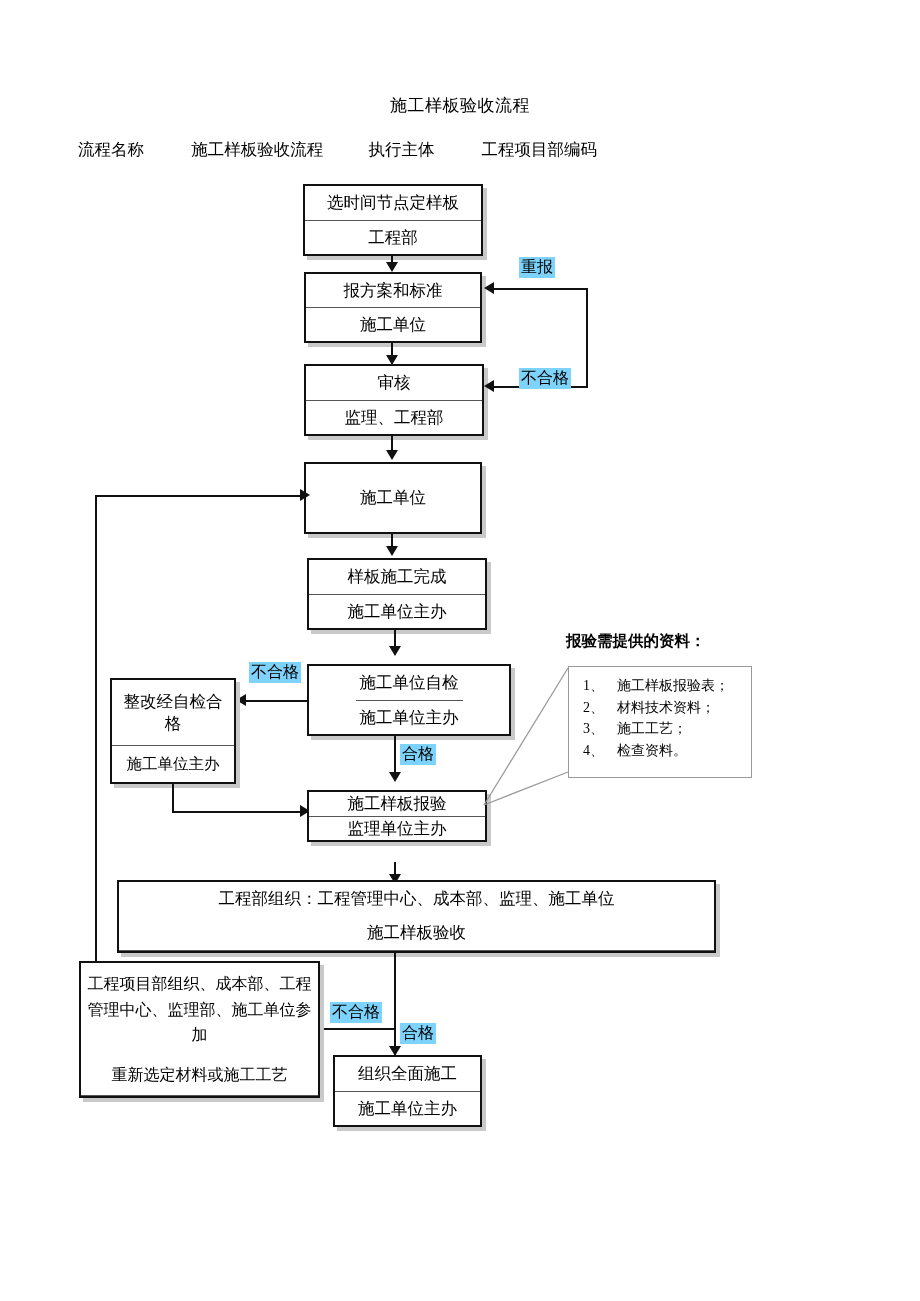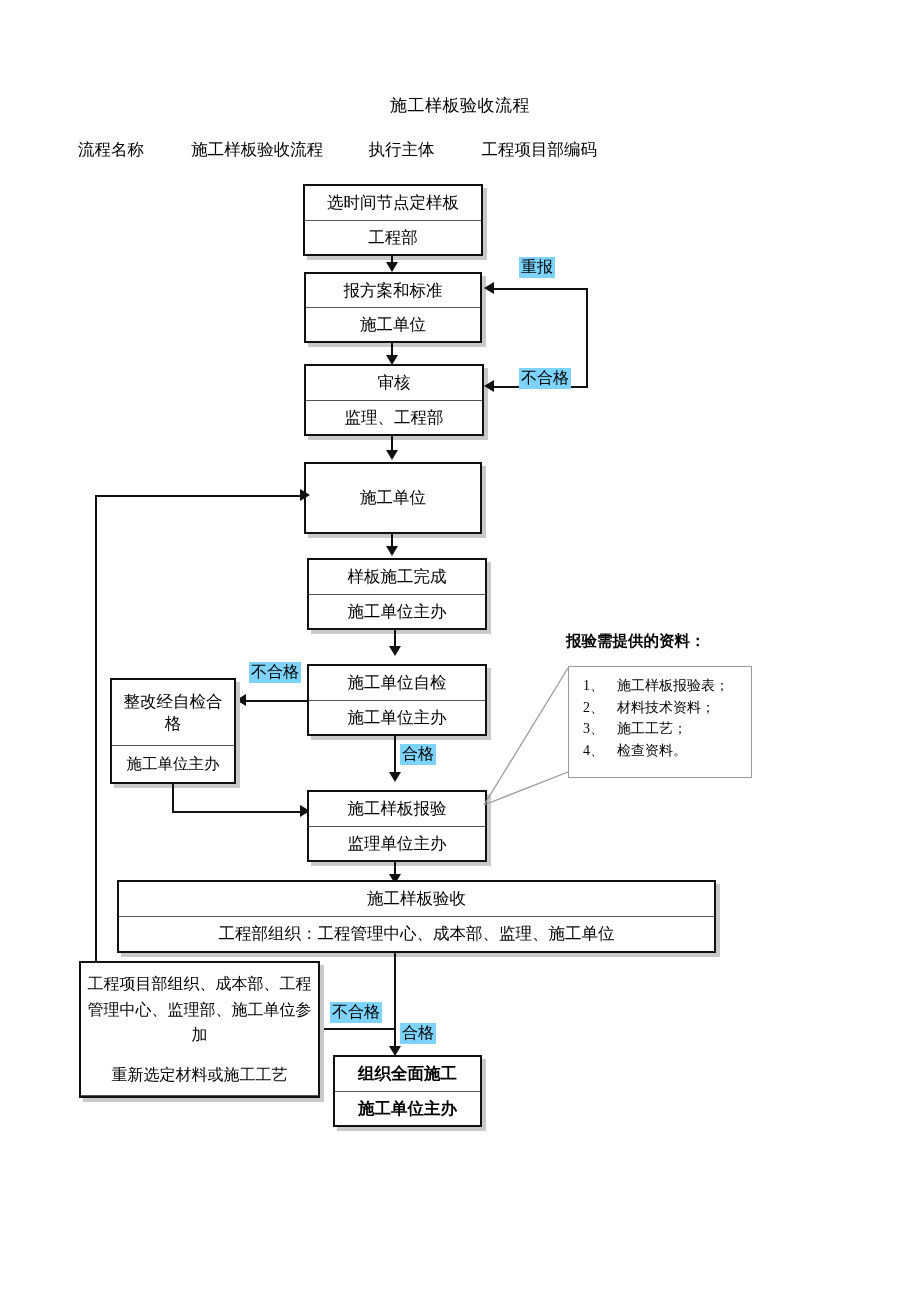--- a/index.html
+++ b/index.html
@@ -178,21 +178,21 @@
   <div class="arrow down" style="left:386px; top:546px;"></div>
 
   <div class="node" style="left:307px; top:558px; width:180px; height:72px;">
     <div class="cell top">样板施工完成</div>
     <div class="cell">施工单位主办</div>
   </div>
 
   <div class="ln v" style="left:394px; top:630px; height:22px;"></div>
   <div class="arrow down" style="left:389px; top:646px;"></div>
 
-  <div class="node" style="left:307px; top:664px; width:180px; height:72px;">
+  <div class="node" style="left:307px; top:664px; width:204px; height:72px;align-items:center;">
     <div class="cell top">施工单位自检</div>
     <div class="cell">施工单位主办</div>
   </div>
 
   <div class="ln h" style="left:246px; top:700px; width:61px;"></div>
   <div class="arrow left" style="left:236px; top:694px;"></div>
   <div class="edge-label" style="left:249px; top:662px;">不合格</div>
 
   <div class="node" style="left:110px; top:678px; width:126px; height:106px;">
     <div class="cell top wrap" style="flex:0 0 66px;">整改经自检合格</div>
@@ -200,21 +200,21 @@
   </div>
 
   <div class="ln v" style="left:172px; top:784px; height:29px;"></div>
   <div class="ln h" style="left:172px; top:811px; width:131px;"></div>
   <div class="arrow right" style="left:300px; top:805px;"></div>
 
   <div class="ln v" style="left:394px; top:736px; height:42px;"></div>
   <div class="arrow down" style="left:389px; top:772px;"></div>
   <div class="edge-label" style="left:400px; top:744px;">合格</div>
 
-  <div class="node" style="left:307px; top:790px; width:180px; height:72px;">
+  <div class="node" style="left:307px; top:790px; width:180px; height:52px;">
     <div class="cell top">施工样板报验</div>
     <div class="cell">监理单位主办</div>
   </div>
 
   <div class="callout-title" style="left:566px; top:631px;">报验需提供的资料：</div>
 
   <svg class="tail" style="left:480px; top:660px; width:100px; height:160px;" viewBox="0 0 100 160">
     <polyline points="88,8 4,145" fill="none" stroke="#9a9a9a" stroke-width="1.3"></polyline>
     <polyline points="88,112 4,145" fill="none" stroke="#9a9a9a" stroke-width="1.3"></polyline>
   </svg>
@@ -231,40 +231,40 @@
     </div>
     <div class="cline">
       <span class="cnum">4、</span><span>检查资料。</span>
     </div>
   </div>
 
   <div class="ln v" style="left:394px; top:862px; height:20px;"></div>
   <div class="arrow down" style="left:389px; top:874px;"></div>
 
   <div class="node" style="left:117px; top:880px; width:599px; height:73px;">
+    <div class="cell">工程部组织：工程管理中心、成本部、监理、施工单位</div>
     <div class="cell top">施工样板验收</div>
-    <div class="cell">工程部组织：工程管理中心、成本部、监理、施工单位</div>
   </div>
 
   <div class="ln v" style="left:394px; top:953px; height:102px;"></div>
 
   <div class="ln h" style="left:320px; top:1028px; width:76px;"></div>
   <div class="arrow left" style="left:310px; top:1022px;"></div>
   <div class="edge-label" style="left:330px; top:1002px;">不合格</div>
 
   <div class="arrow down" style="left:389px; top:1046px;"></div>
   <div class="edge-label" style="left:400px; top:1023px;">合格</div>
 
   <div class="node" style="left:79px; top:961px; width:241px; height:137px;">
     <div class="cell wrap" style="font-size:16px; line-height:1.62;">工程项目部组织、成本部、工程管理中心、监理部、施工单位参加</div>
     <div class="cell top" style="flex:0 0 40px; font-size:16px;">重新选定材料或施工工艺</div>
   </div>
 
   <div class="ln v" style="left:95px; top:495px; height:466px;"></div>
   <div class="ln h" style="left:95px; top:495px; width:209px;"></div>
   <div class="arrow right" style="left:300px; top:489px;"></div>
 
-  <div class="node" style="left:333px; top:1055px; width:149px; height:72px;font-weight:bold;">
+  <div class="node" style="left:333px; top:1055px; width:149px; height:72px;">
     <div class="cell top">组织全面施工</div>
     <div class="cell">施工单位主办</div>
   </div>
 
 </div>
 
 </body></html>

